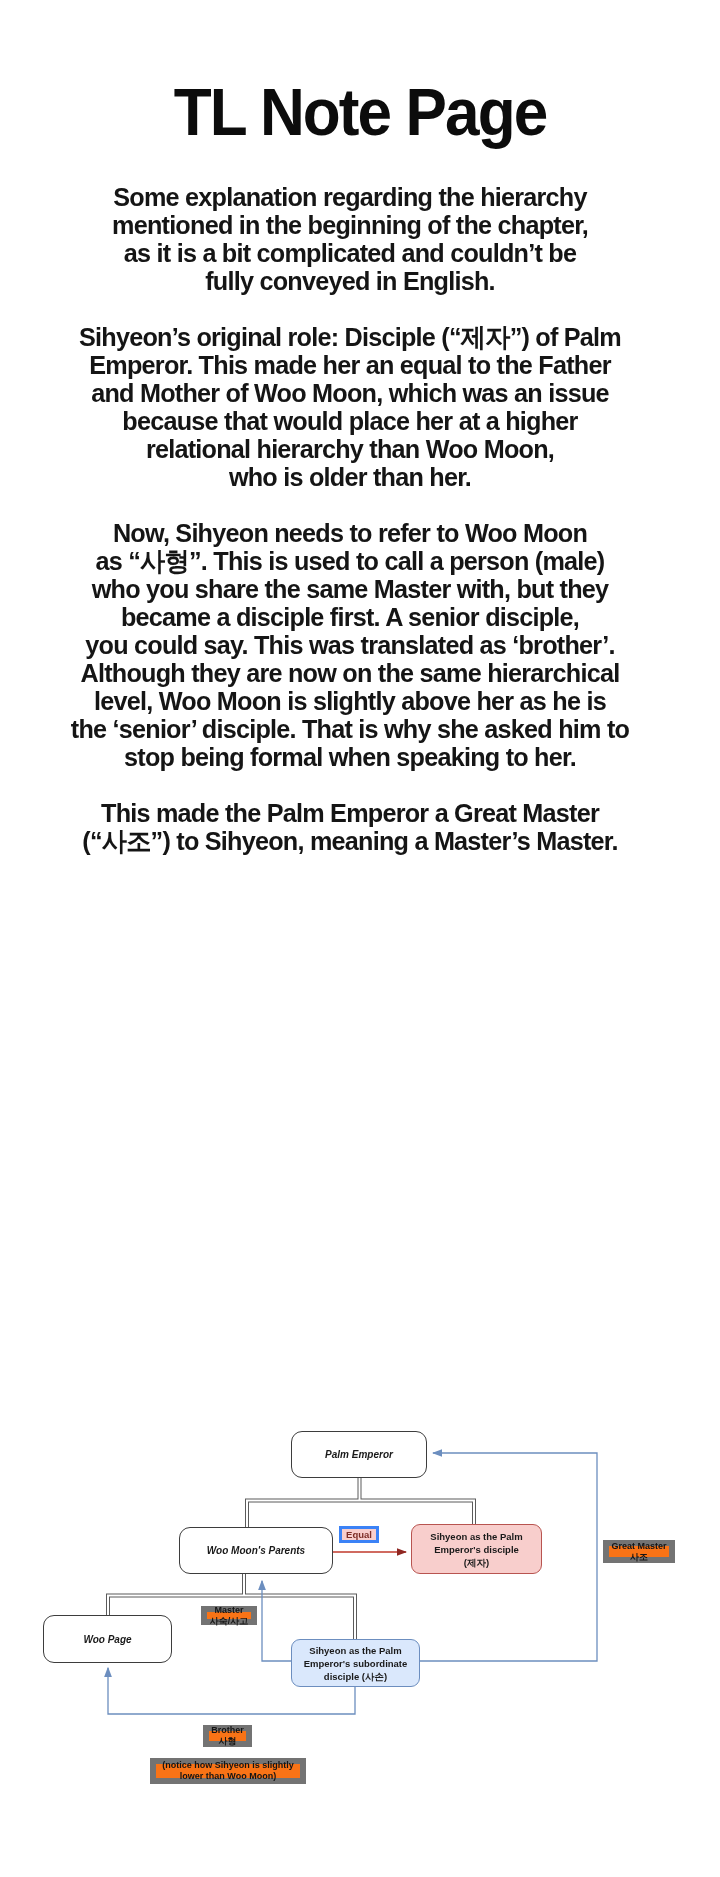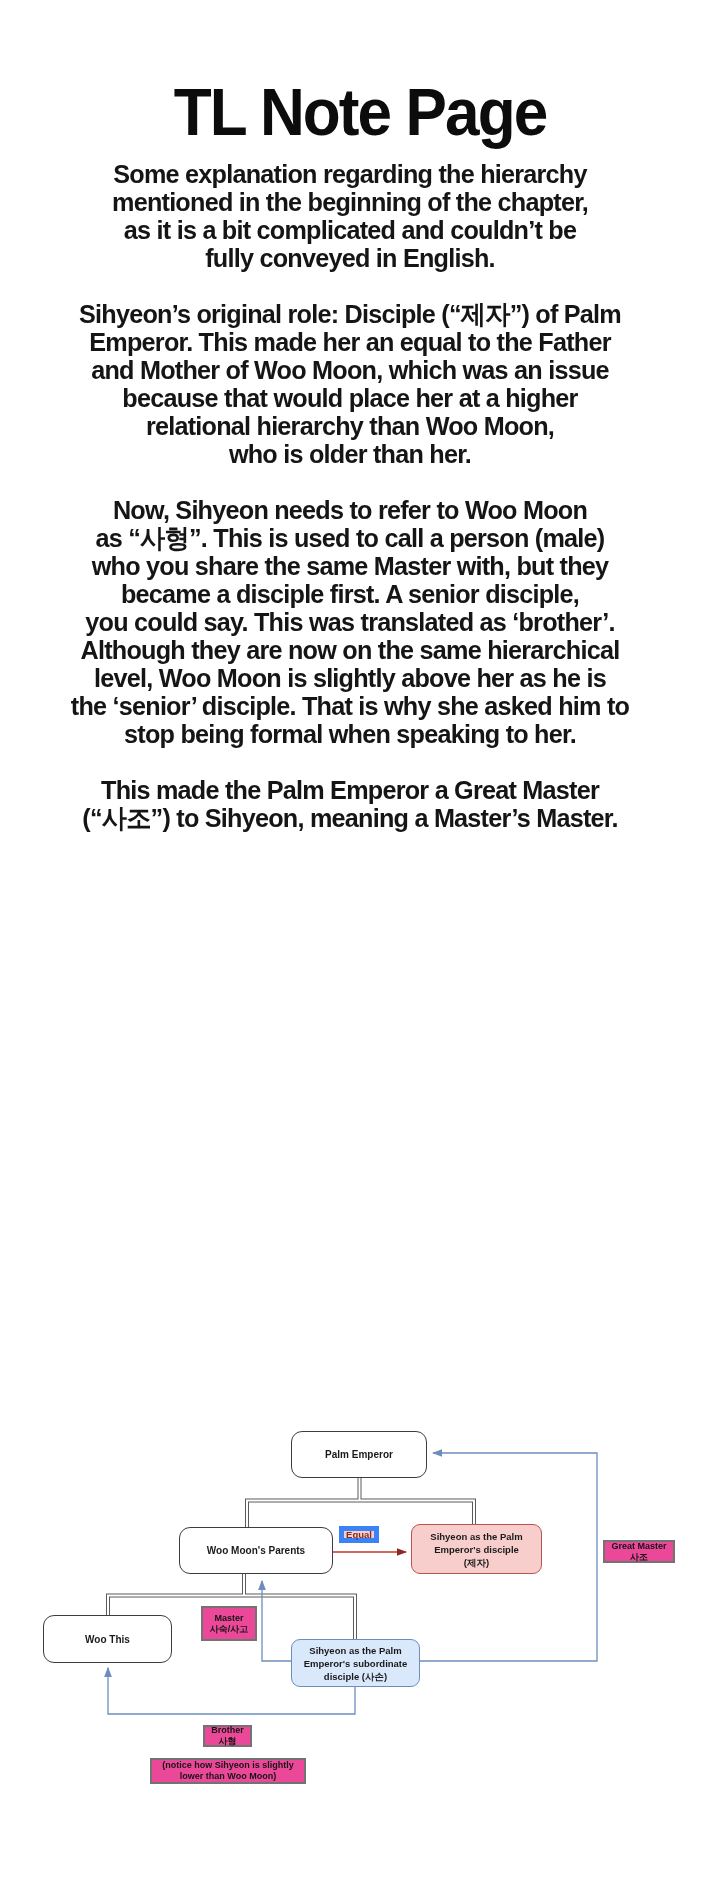--- a/index.html
+++ b/index.html
@@ -1,33 +1,33 @@
 <!DOCTYPE html>
 <html><head>
 <meta charset="utf-8">
 <style>
   html,body{margin:0;padding:0;background:#fff;}
   .page{position:relative;width:720px;height:1877px;background:#ffffff;overflow:hidden;
         font-family:"Liberation Sans",sans-serif;color:#111;}
   .title{position:absolute;top:74px;left:0;width:720px;text-align:center;
          font-size:66px;font-weight:700;letter-spacing:-2px;color:#0c0c0c;
          transform:scaleX(.94);transform-origin:center;}
-  .text-area{position:absolute;top:160px;left:0;width:608px;text-align:center;}
+  .text-area{position:absolute;top:183px;left:0;width:608px;text-align:center;}
   .para{margin:0 auto 28px auto;width:700px;}
   .tline{font-size:26px;line-height:28px;font-weight:700;letter-spacing:-0.8px;color:#151515;
          transform:scaleX(.97);transform-origin:center;}
   
   .dbox{position:absolute;box-sizing:border-box;display:flex;flex-direction:column;
         align-items:center;justify-content:center;text-align:center;font-weight:700;
         color:#1a1a1a;line-height:13px;}
-  .white{background:#fff;border:1.5px solid #3d3d3d;border-radius:11px;font-size:10px;}
+  .white{background:#fff;border:1.5px solid #3d3d3d;border-radius:11px;font-size:10px;font-style:italic;}
   .pinkbox{background:#f8cecc;border:1.5px solid #b85450;border-radius:9px;font-size:9.5px;}
   .bluebox{background:#dae8fc;border:1.5px solid #6c8ebf;border-radius:9px;font-size:9.5px;}
-  .pinklabel{background:#f8cecc;border:5px solid #3b82f6;color:#7c2d26;font-size:9.5px;line-height:11px;}
-  .bluelabel{background:#ec4899;border:2px solid #737373;color:#141414;font-size:9px;line-height:11px;}
+  .pinklabel{background:#f8cecc;border:3px solid #3b82f6;color:#7c2d26;font-size:9.5px;line-height:11px;}
+  .bluelabel{background:#f97316;border:6px solid #737373;color:#141414;font-size:9px;line-height:11px;}
   svg.wires{position:absolute;left:0;top:1420px;width:720px;height:457px;}
 </style>
 </head>
 <body>
 
 <div class="page">
 
   <div class="title">TL Note Page</div>
 
   <div class="text-area">
@@ -113,27 +113,27 @@
     <div>Sihyeon as the Palm</div>
     <div>Emperor's disciple</div>
     <div>(제자)</div>
   </div>
 
   <div class="dbox bluelabel" style="left:603px;top:1540px;width:72px;height:23px">
     <div>Great Master</div>
     <div>사조</div>
   </div>
 
-  <div class="dbox bluelabel" style="left:201px;top:1606px;width:56px;height:35px">
+  <div class="dbox bluelabel" style="left:201px;top:1606px;width:56px;height:19px">
     <div>Master</div>
     <div>사숙/사고</div>
   </div>
 
   <div class="dbox white" style="left:43px;top:1615px;width:129px;height:48px">
-    <div>Woo This</div>
+    <div>Woo Page</div>
   </div>
 
   <div class="dbox bluebox" style="left:291px;top:1639px;width:129px;height:48px">
     <div>Sihyeon as the Palm</div>
     <div>Emperor's subordinate</div>
     <div>disciple (사손)</div>
   </div>
 
   <div class="dbox bluelabel" style="left:203px;top:1725px;width:49px;height:22px">
     <div>Brother</div>

